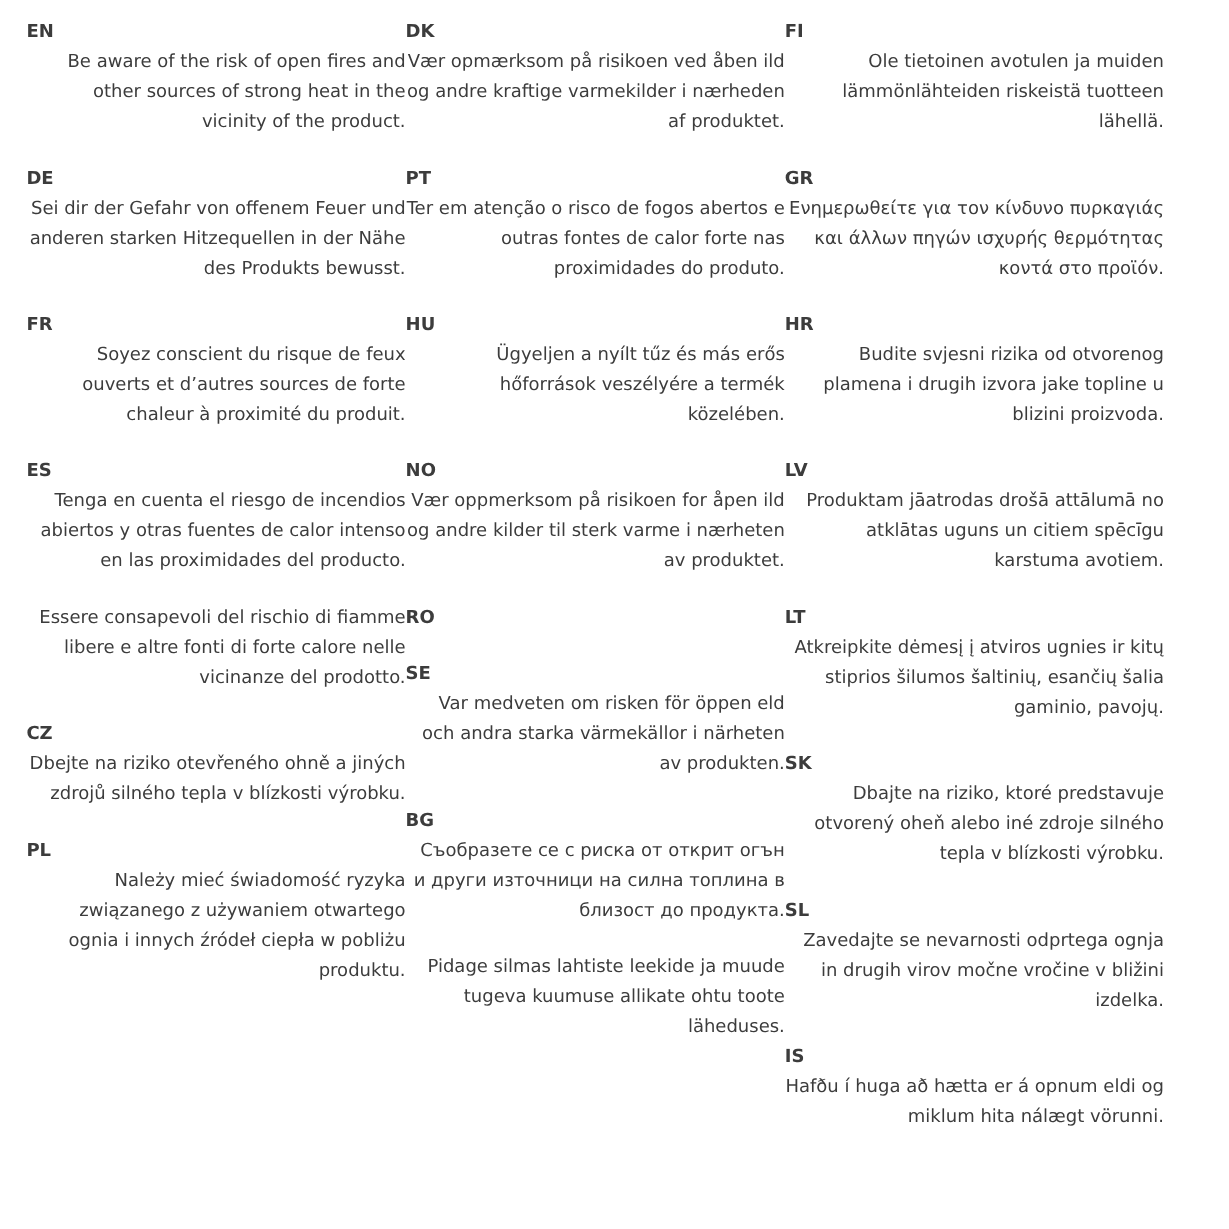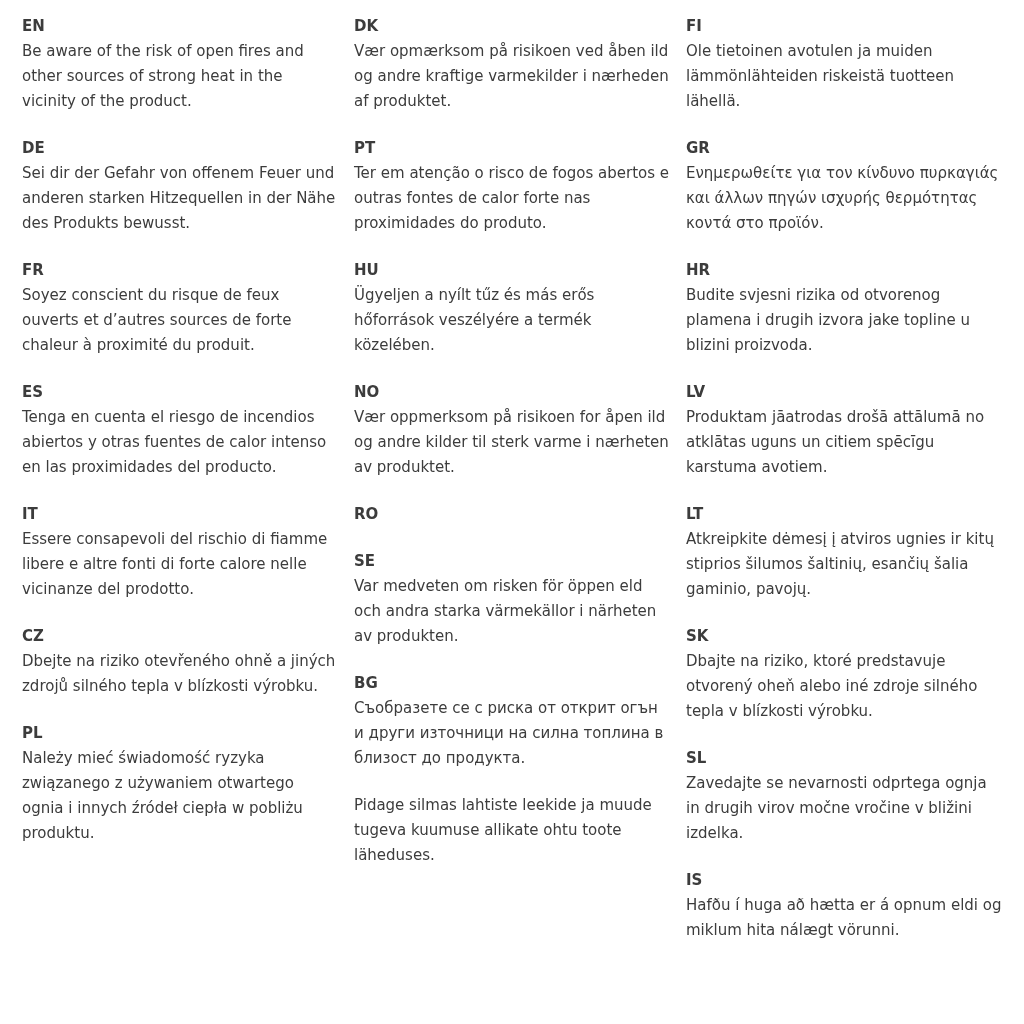--- a/index.html
+++ b/index.html
@@ -7,39 +7,39 @@
     padding: 0;
     background: #ffffff;
   }
   .page {
     width: 1024px;
     min-height: 1024px;
     box-sizing: border-box;
     padding: 14px 22px 10px 22px;
     display: grid;
     grid-template-columns: 316px 316px 316px;
-    column-gap: 16px;
     align-items: start;
     font-family: "DejaVu Sans", "Liberation Sans", sans-serif;
     color: #3c3c3c;
   }
   .column {
     display: block;
   }
   .entry {
     margin-bottom: 22px;
   }
   .code {
     font-weight: bold;
     font-size: 15px;
     line-height: 25px;
   }
   .text {
     font-size: 15px;
     line-height: 25px;
+    text-align: right;
   }
 </style>
 </head>
 <body>
 
 <div class="page">
 
   <div class="column">
     <div class="entry">
       <div class="code">EN</div>
@@ -51,21 +51,20 @@
     </div>
     <div class="entry">
       <div class="code">FR</div>
       <div class="text">Soyez conscient du risque de feux ouverts et d’autres sources de forte chaleur à proximité du produit.</div>
     </div>
     <div class="entry">
       <div class="code">ES</div>
       <div class="text">Tenga en cuenta el riesgo de incendios abiertos y otras fuentes de calor intenso en las proximidades del producto.</div>
     </div>
     <div class="entry">
-      <div class="code">IT</div>
       <div class="text">Essere consapevoli del rischio di fiamme libere e altre fonti di forte calore nelle vicinanze del prodotto.</div>
     </div>
     <div class="entry">
       <div class="code">CZ</div>
       <div class="text">Dbejte na riziko otevřeného ohně a jiných zdrojů silného tepla v blízkosti výrobku.</div>
     </div>
     <div class="entry">
       <div class="code">PL</div>
       <div class="text">Należy mieć świadomość ryzyka związanego z używaniem otwartego ognia i innych źródeł ciepła w pobliżu produktu.</div>
     </div>

